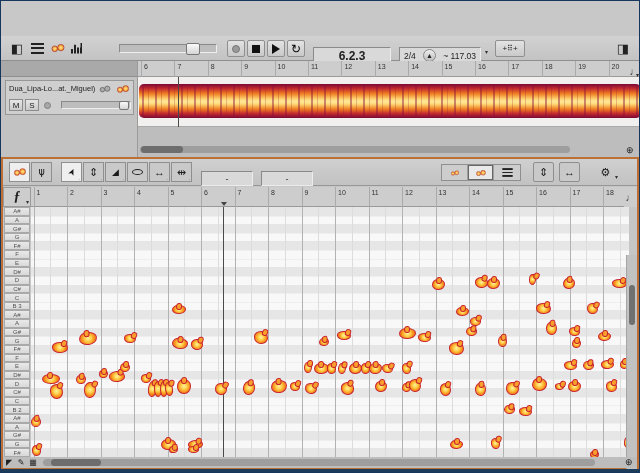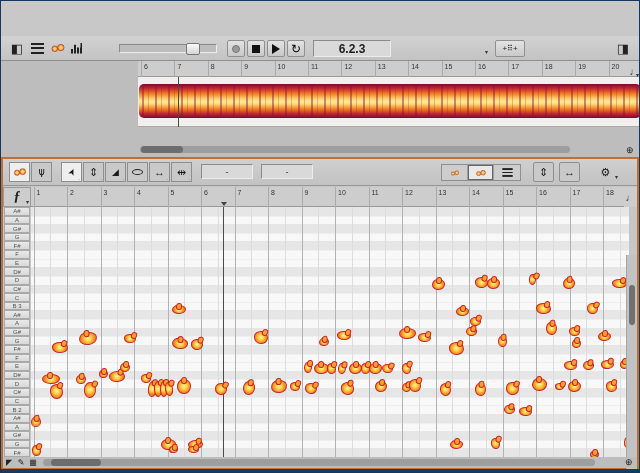--- a/index.html
+++ b/index.html
@@ -9,21 +9,21 @@
   .titlebar{position:absolute;left:0;top:0;width:100%;height:21px;background:#1c3b5a;color:#fff;font-size:10.5px;display:flex;align-items:center;}
   .app-icon{width:11px;height:11px;margin:0 6px 0 7px;background:linear-gradient(135deg,#e8e8f0 45%,#c22a30 46%);border-radius:2px;border:1px solid #7d8aa0;}
   .win-controls{position:absolute;right:0;top:0;height:21px;display:flex;}
   .win-btn{width:30px;height:21px;display:flex;align-items:center;justify-content:center;color:#fff;font-size:9px;}
   
   .menubar{position:absolute;left:0;top:21px;width:100%;height:14px;background:#f2f2f2;display:flex;align-items:center;font-size:10.5px;color:#1a1a1a;border-bottom:1px solid #b5b5b5;}
   .menu-item{padding:0 8px;}
   
   .transport{position:absolute;left:0;top:35px;width:100%;height:25px;background:linear-gradient(#d2d2d2,#c3c3c3);border-bottom:1px solid #8f8f8f;}
   .tico{position:absolute;top:5px;height:14px;display:flex;align-items:center;justify-content:center;color:#222;font-size:13px;}
-  .ins{background:#d9d9d9;border:1px solid;border-color:#8a8a8a #ececec #ececec #8a8a8a;}
+  .ins{background:#d9d9d9;border:1px solid;border-color:#8a8a8a #ececec #ececec #8a8a8a;margin-top:7px;}
   .btn{background:linear-gradient(#e3e3e3,#c9c9c9);border:1px solid #8f8f8f;border-radius:2px;}
   .tbtn{position:absolute;top:4px;width:18px;height:17px;display:flex;align-items:center;justify-content:center;}
   .play-tri{width:0;height:0;border-left:8px solid #111;border-top:5px solid transparent;border-bottom:5px solid transparent;}
   .stop-sq{width:8px;height:8px;background:#111;}
   .rec-dot{width:8px;height:8px;border-radius:50%;background:#9a9a9a;border:1px solid #777;}
   .slider-groove{position:absolute;background:#bdbdbd;border:1px solid;border-color:#8a8a8a #eee #eee #8a8a8a;}
   .slider-thumb{position:absolute;background:linear-gradient(#fafafa,#d5d5d5);border:1px solid #777;border-radius:2px;}
   .pair-ico{position:relative;width:16px;height:10px;display:inline-block;}
   .pair-ico::before,.pair-ico::after{content:"";position:absolute;border-radius:50%;border:1px solid #b3381f;background:radial-gradient(circle,#ffd86e 20%,#f08026 80%);}
   .pair-ico::before{left:0;top:2px;width:6px;height:6px;}
@@ -127,30 +127,51 @@
         <span class="play-tri"></span>
       </div>
     <div class="tbtn btn" style="left:286px;font-size:12px;">
         <span>↻</span>
       </div>
 
     <div class="ins" style="position:absolute;left:312px;top:4px;width:78px;height:17px;display:flex;align-items:center;justify-content:center;font-size:12px;font-weight:bold;color:#222;">
         <span>6.2.3</span>
       </div>
 
+    <div class="ins" style="position:absolute;left:398px;top:4px;width:82px;height:17px;display:flex;align-items:center;justify-content:space-between;padding:0 4px;font-size:8.5px;color:#222;">
+      <span>2/4</span>
+      <span class="metro">
+          <span>▲</span>
+        </span>
+      <span>~ 117.03</span>
+    </div>
     <span class="ddot" style="position:absolute;left:484px;top:12px;">▾</span>
 
     <div class="btn" style="position:absolute;left:494px;top:4px;width:30px;height:17px;display:flex;align-items:center;justify-content:center;font-size:8px;color:#222;">
         <span>+⠿+</span>
       </div>
 
     <span class="tico" style="left:614px;width:16px;font-size:13px;">◨</span>
   </div>
 
   <div class="track-section">
+    <div class="track-header">
+      <div style="position:absolute;left:0;top:0;width:100%;height:16px;background:#a9a9a9;border-bottom:1px solid #8f8f8f;"></div>
+      <div class="track-tile">
+        <span class="track-name">Dua_Lipa-Lo...at._Miguel)</span>
+        <span class="pair-ico gray" style="position:absolute;right:20px;top:3px;transform:scale(.65);"></span>
+        <span class="pair-ico" style="position:absolute;right:2px;top:3px;transform:scale(.75);"></span>
+        <span class="ms-btn" style="left:3px;">M</span>
+        <span class="ms-btn" style="left:19px;">S</span>
+        <span class="led" style="left:38px;"></span>
+        <div class="slider-groove" style="left:55px;top:20px;width:70px;height:8px;">
+          <div class="slider-thumb" style="left:57px;top:-1px;width:10px;height:9px;"></div>
+        </div>
+      </div>
+    </div>
     <div class="track-ruler" id="track-ruler">
       <span class="notebox" style="background:transparent;">♩</span>
       <span class="ddot" style="position:absolute;right:2px;top:10px;">▾</span>
     <div class="rtick" style="left: 3px;"></div>
         <span class="rnum" style="left: 6px;">6</span>
         <div class="rtick" style="left: 36.4px;"></div>
         <span class="rnum" style="left: 39.4px;">7</span>
         <div class="rtick" style="left: 69.8px;"></div>
         <span class="rnum" style="left: 72.8px;">8</span>
         <div class="rtick" style="left: 103.2px;"></div>

